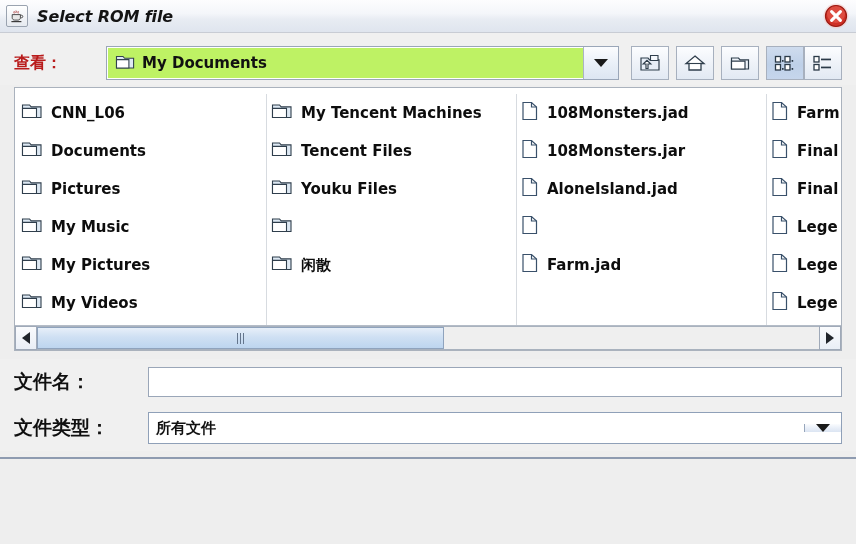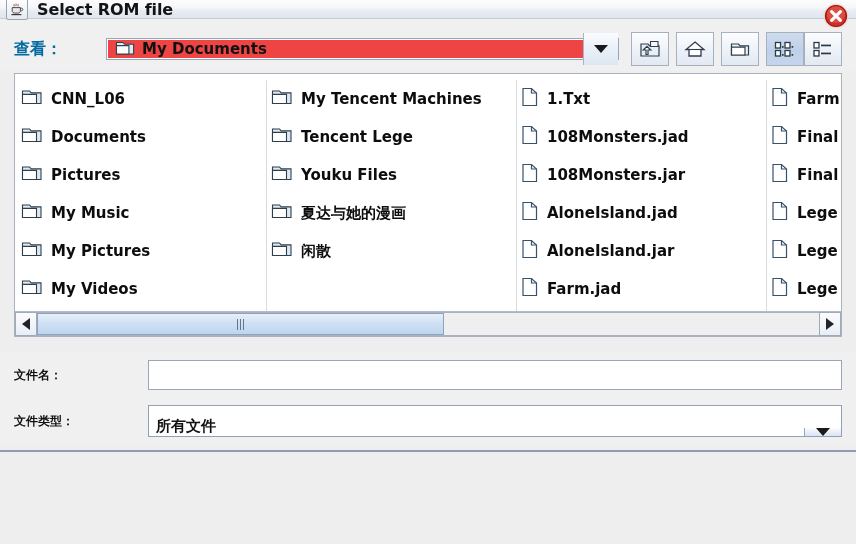--- a/index.html
+++ b/index.html
@@ -18,27 +18,28 @@
     position: relative;
     width: 856px;
     height: 544px;
     background: #eeeeee;
     overflow: hidden;
   }
 
   
   .titlebar {
     position: relative;
-    height: 19px;
+    height: 33px;
     background: linear-gradient(to bottom, #fdfdfe 0%, #f4f6fa 42%, #e8ecf3 60%, #dfe5ee 100%);
     border-bottom: 1px solid #c8ccd4;
     display: flex;
     align-items: center;
     padding-left: 6px;
     box-sizing: border-box;
+    font-style: italic;
   }
   .java-icon {
     width: 22px;
     height: 22px;
     border: 1px solid #9aa3b0;
     border-radius: 2px;
     background: linear-gradient(to bottom, #ffffff, #e6eaf0);
     display: flex;
     align-items: center;
     justify-content: center;
@@ -75,30 +76,30 @@
     display: flex;
     align-items: center;
     height: 44px;
     padding: 0 14px;
     box-sizing: border-box;
     background: #f0f0f0;
   }
   .lookin-label {
     font-size: 16px;
     font-weight: bold;
-    color: #0369a1;
+    color: #b91c1c;
     width: 92px;
     flex: 0 0 auto;
     white-space: nowrap;
   }
   .combo {
     flex: 1 1 auto;
-    height: 22px;
+    height: 34px;
     border: 1px solid #9aa6b8;
-    background: #ef4444;
+    background: #bef264;
     display: flex;
     align-items: center;
     box-sizing: border-box;
     margin-right: 12px;
     box-shadow: inset 0 0 0 1px #ffffff;
   }
   .combo-inner {
     display: flex;
     align-items: center;
     flex: 1 1 auto;
@@ -142,21 +143,21 @@
     box-sizing: border-box;
   }
   .toolbtn.pair-left { margin-right: 0; border-right: 1px solid #a7b0be; }
   .toolbtn.selected {
     background: linear-gradient(to bottom, #cfdcee 0%, #bed0e8 55%, #c6d6ec 100%);
   }
   .toolbtn:last-child { margin-right: 0; }
 
   
   .list-wrap {
-    margin: 2px 14px 15px 14px;
+    margin: 2px 14px 8px 14px;
     border: 1px solid #aab2bd;
     background: #ffffff;
     height: 264px;
     box-sizing: border-box;
     position: relative;
     overflow: hidden;
   }
   .list-cols {
     display: flex;
     height: 238px;
@@ -244,21 +245,21 @@
   
   .form-row {
     display: flex;
     align-items: center;
     padding: 0 14px;
     box-sizing: border-box;
     height: 46px;
     background: #f0f0f0;
   }
   .form-label {
-    font-size: 12px;
+    font-size: 19px;
     font-weight: bold;
     color: #101010;
     width: 134px;
     flex: 0 0 auto;
     white-space: nowrap;
   }
   .text-field {
     flex: 1 1 auto;
     height: 30px;
     background: #ffffff;
@@ -270,21 +271,21 @@
     font-size: 15px;
     color: #111;
   }
   .type-combo {
     flex: 1 1 auto;
     height: 32px;
     border: 1px solid #8fa0b8;
     background: #ffffff;
     box-sizing: border-box;
     display: flex;
-    align-items: flex-end;
+    align-items: center;
   }
   .type-combo-text {
     flex: 1 1 auto;
     display: flex;
     align-items: center;
     padding-left: 7px;
     font-size: 15px;
     font-weight: bold;
     color: #111111;
     white-space: nowrap;
@@ -454,58 +455,50 @@
                 <path d="M1.5 3h7l1.7 1.9H20V15.5H1.5z" fill="#dde8f3" stroke="#2f3e4c" stroke-width="1.1"></path>
                 <path d="M1.5 6.4h14V15.5H1.5z" fill="#ffffff" stroke="#2f3e4c" stroke-width="1.1"></path>
               </svg></span>
           <span class="file-label">My Tencent Machines</span>
         </div>
         <div class="file-item">
           <span><svg width="22" height="18" viewBox="0 0 22 18">
                 <path d="M1.5 3h7l1.7 1.9H20V15.5H1.5z" fill="#dde8f3" stroke="#2f3e4c" stroke-width="1.1"></path>
                 <path d="M1.5 6.4h14V15.5H1.5z" fill="#ffffff" stroke="#2f3e4c" stroke-width="1.1"></path>
               </svg></span>
-          <span class="file-label">Tencent Lege</span>
+          <span class="file-label">Tencent Files</span>
         </div>
         <div class="file-item">
           <span><svg width="22" height="18" viewBox="0 0 22 18">
                 <path d="M1.5 3h7l1.7 1.9H20V15.5H1.5z" fill="#dde8f3" stroke="#2f3e4c" stroke-width="1.1"></path>
                 <path d="M1.5 6.4h14V15.5H1.5z" fill="#ffffff" stroke="#2f3e4c" stroke-width="1.1"></path>
               </svg></span>
           <span class="file-label">Youku Files</span>
         </div>
         <div class="file-item">
           <span><svg width="22" height="18" viewBox="0 0 22 18">
                 <path d="M1.5 3h7l1.7 1.9H20V15.5H1.5z" fill="#dde8f3" stroke="#2f3e4c" stroke-width="1.1"></path>
                 <path d="M1.5 6.4h14V15.5H1.5z" fill="#ffffff" stroke="#2f3e4c" stroke-width="1.1"></path>
               </svg></span>
-          <span class="file-label">夏达与她的漫画</span>
         </div>
         <div class="file-item">
           <span><svg width="22" height="18" viewBox="0 0 22 18">
                 <path d="M1.5 3h7l1.7 1.9H20V15.5H1.5z" fill="#dde8f3" stroke="#2f3e4c" stroke-width="1.1"></path>
                 <path d="M1.5 6.4h14V15.5H1.5z" fill="#ffffff" stroke="#2f3e4c" stroke-width="1.1"></path>
               </svg></span>
           <span class="file-label">闲散</span>
         </div>
       </div>
 
       <div class="list-col" style="width:250px">
         <div class="file-item">
           <span><svg width="18" height="20" viewBox="0 0 18 20">
                 <path d="M2 1.5h8.5L15.5 6v12.5H2z" fill="#ffffff" stroke="#39506a" stroke-width="1.2"></path>
                 <path d="M10.5 1.5V6h5" fill="none" stroke="#39506a" stroke-width="1.2"></path>
               </svg></span>
-          <span class="file-label">1.Txt</span>
-        </div>
-        <div class="file-item">
-          <span><svg width="18" height="20" viewBox="0 0 18 20">
-                <path d="M2 1.5h8.5L15.5 6v12.5H2z" fill="#ffffff" stroke="#39506a" stroke-width="1.2"></path>
-                <path d="M10.5 1.5V6h5" fill="none" stroke="#39506a" stroke-width="1.2"></path>
-              </svg></span>
           <span class="file-label">108Monsters.jad</span>
         </div>
         <div class="file-item">
           <span><svg width="18" height="20" viewBox="0 0 18 20">
                 <path d="M2 1.5h8.5L15.5 6v12.5H2z" fill="#ffffff" stroke="#39506a" stroke-width="1.2"></path>
                 <path d="M10.5 1.5V6h5" fill="none" stroke="#39506a" stroke-width="1.2"></path>
               </svg></span>
           <span class="file-label">108Monsters.jar</span>
         </div>
         <div class="file-item">
@@ -513,21 +506,20 @@
                 <path d="M2 1.5h8.5L15.5 6v12.5H2z" fill="#ffffff" stroke="#39506a" stroke-width="1.2"></path>
                 <path d="M10.5 1.5V6h5" fill="none" stroke="#39506a" stroke-width="1.2"></path>
               </svg></span>
           <span class="file-label">AloneIsland.jad</span>
         </div>
         <div class="file-item">
           <span><svg width="18" height="20" viewBox="0 0 18 20">
                 <path d="M2 1.5h8.5L15.5 6v12.5H2z" fill="#ffffff" stroke="#39506a" stroke-width="1.2"></path>
                 <path d="M10.5 1.5V6h5" fill="none" stroke="#39506a" stroke-width="1.2"></path>
               </svg></span>
-          <span class="file-label">AloneIsland.jar</span>
         </div>
         <div class="file-item">
           <span><svg width="18" height="20" viewBox="0 0 18 20">
                 <path d="M2 1.5h8.5L15.5 6v12.5H2z" fill="#ffffff" stroke="#39506a" stroke-width="1.2"></path>
                 <path d="M10.5 1.5V6h5" fill="none" stroke="#39506a" stroke-width="1.2"></path>
               </svg></span>
           <span class="file-label">Farm.jad</span>
         </div>
       </div>
 

